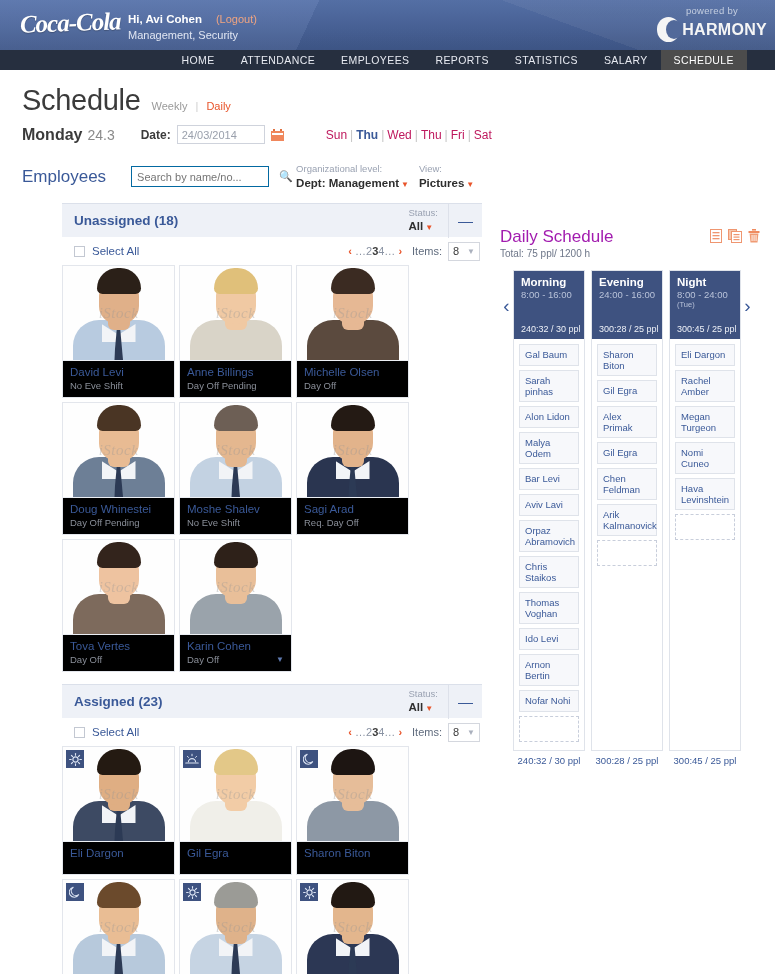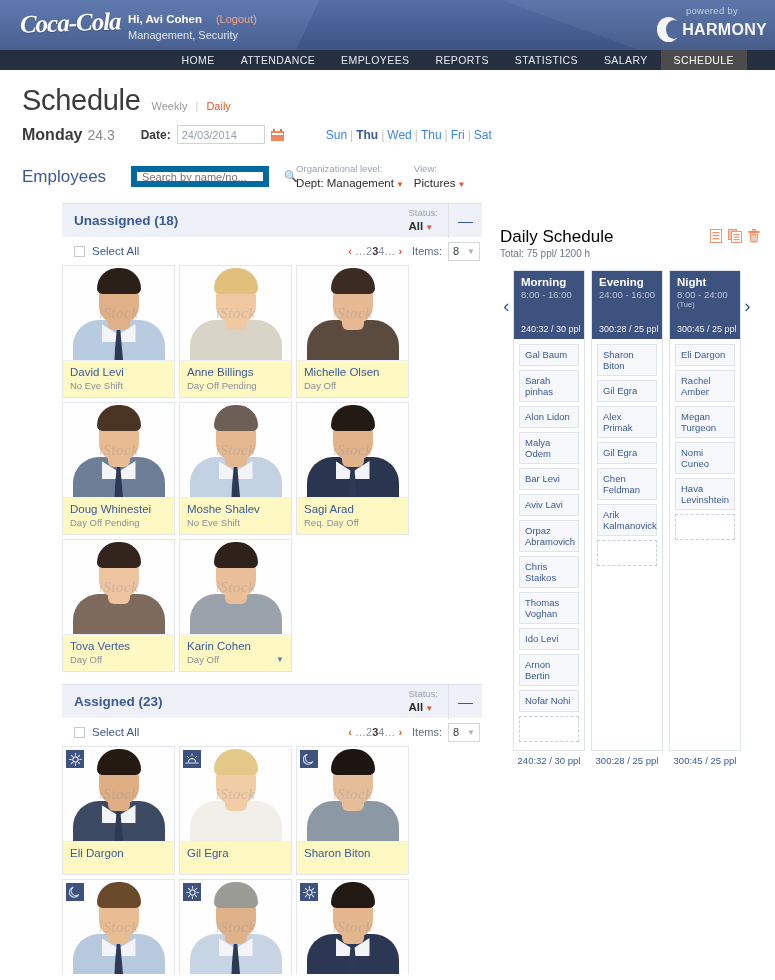--- a/index.html
+++ b/index.html
@@ -73,39 +73,39 @@
   .dateinput{
     margin-left:6px; width:88px; height:19px; border:1px solid #cfd3dc; background:#fff;
     font-size:11px; color:#9aa0ac; padding:0 4px; font-family:"Liberation Sans",sans-serif;
   }
   .calicon{ margin-left:6px; width:13px; height:12px; position:relative; display:inline-block;}
   .calicon i{ position:absolute; left:0; top:2px; width:13px; height:10px; background:#f0875c; display:block;}
   .calicon i:after{content:"";position:absolute;left:1px;top:2px;width:11px;height:2px;background:#fff;}
   .calicon u{ position:absolute; left:2px; top:0; width:2px; height:3px; background:#e0703f;}
   .calicon u.b{ left:9px; }
   .dows{ margin-left:42px; font-size:12px; }
-  .dows span{ color:#3b82f6; }
+  .dows span{ color:#be185d; }
   .dows span.on{ color:#3a5998; font-weight:bold; }
   .dows i{ color:#c5c5c5; font-style:normal; margin:0 3px;}
 
   
   .emprow{ padding:18px 0 0 22px; display:flex; align-items:center;}
   .emph{ font-size:17px; color:#3a5998; }
   .searchbox{
-    margin-left:25px; width:138px; height:21px; border:6px solid #0369a1;
+    margin-left:25px; width:138px; height:21px; border:1px solid #0369a1;
     background:#fff; display:flex; align-items:center; padding:0 5px;
   }
   .searchbox input{
     border:0; outline:0; flex:1; font-size:11px; color:#a8aeb8;
     font-family:"Liberation Sans",sans-serif; background:transparent;
   }
   .sicon{ font-size:11px; color:#e8542a; font-weight:bold;}
   .orglevel{ margin-left:27px; line-height:13px;}
   .olabel{ font-size:9.5px; color:#9aa2b2; }
-  .oval{ font-size:11.5px; color:#2e2e2e; font-weight:normal; }
+  .oval{ font-size:11.5px; color:#2e2e2e; font-weight:bold; }
   .caret{ color:#e8542a; font-size:8px; margin-left:2px;}
   .caretg{ color:#aab0bd; font-size:8px; margin-left:2px;}
   .viewsel{ margin-left:10px; line-height:13px;}
 
   .section{ margin:12px 0 0 22px; width:460px;padding-left:40px; }
   .sechead{
     height:34px; background:#eef1f7; border-top:1px solid #dbe0ea;
     display:flex; align-items:center; padding-left:12px;
   }
   .sechead .st{ font-size:13.5px; font-weight:bold; color:#3a5998; flex:1; }
@@ -156,30 +156,30 @@
   .p-tie{position:absolute;bottom:0;left:50%;transform:translateX(-50%);
     width:9px;height:30px;background:#2c3a55;clip-path:polygon(30% 0,70% 0,100% 100%,0 100%);}
   .p-collar{position:absolute;bottom:18px;left:50%;transform:translateX(-50%);
     width:34px;height:18px;background:#f2f4f7;clip-path:polygon(0 0,50% 60%,100% 0,100% 100%,0 100%);}
   .badge{
     position:absolute; left:3px; top:3px; width:18px; height:18px; background:#3e5280;
     z-index:6; display:flex; align-items:center; justify-content:center;
   }
   .badge svg{ display:block; }
   .label{
-    border:1px solid #e3e6ec; border-top:1px solid #eceff4; background:#fef9c3;
+    border:1px solid #e3e6ec; border-top:1px solid #eceff4; background:#000000;
     padding:5px 7px 6px 7px; min-height:34px; position:relative;
   }
   .nm{ font-size:11.5px; color:#3a5998; line-height:13px;}
   .sub{ font-size:9.5px; color:#8a8f99; margin-top:1px; line-height:11px;}
   .rowcaret{ position:absolute; right:7px; bottom:7px; color:#5f7ab0; font-size:8px;}
 
   
   .rightpanel{ position:absolute; left:500px; top:157px; width:262px; }
-  .dsh{ font-size:17px; color:#000000; }
+  .dsh{ font-size:17px; color:#a21caf; }
   .dstot{ font-size:10px; color:#6d7688; margin-top:1px; }
   .dsicons{ position:absolute; right:2px; top:2px; display:flex; gap:6px; }
   .shiftwrap{ display:flex; align-items:flex-start; margin-top:11px;}
   .navar{ font-size:19px; color:#3a5998; width:13px; text-align:center; padding-top:25px; cursor:pointer;}
   .cols{ display:flex; gap:6px; }
   .col{ width:72px; border:1px solid #dfe3ea; background:#fff; }
   .colhead{ background:#3e5280; color:#fff; padding:5px 6px 5px 7px; height:68px; position:relative;}
   .colhead .cn{ font-size:11.5px; font-weight:bold; }
   .colhead .ct{ font-size:9.5px; color:#b9c3d9; margin-top:2px; line-height:10px;}
   .colhead .cd{ font-size:7.5px; color:#b9c3d9; }

